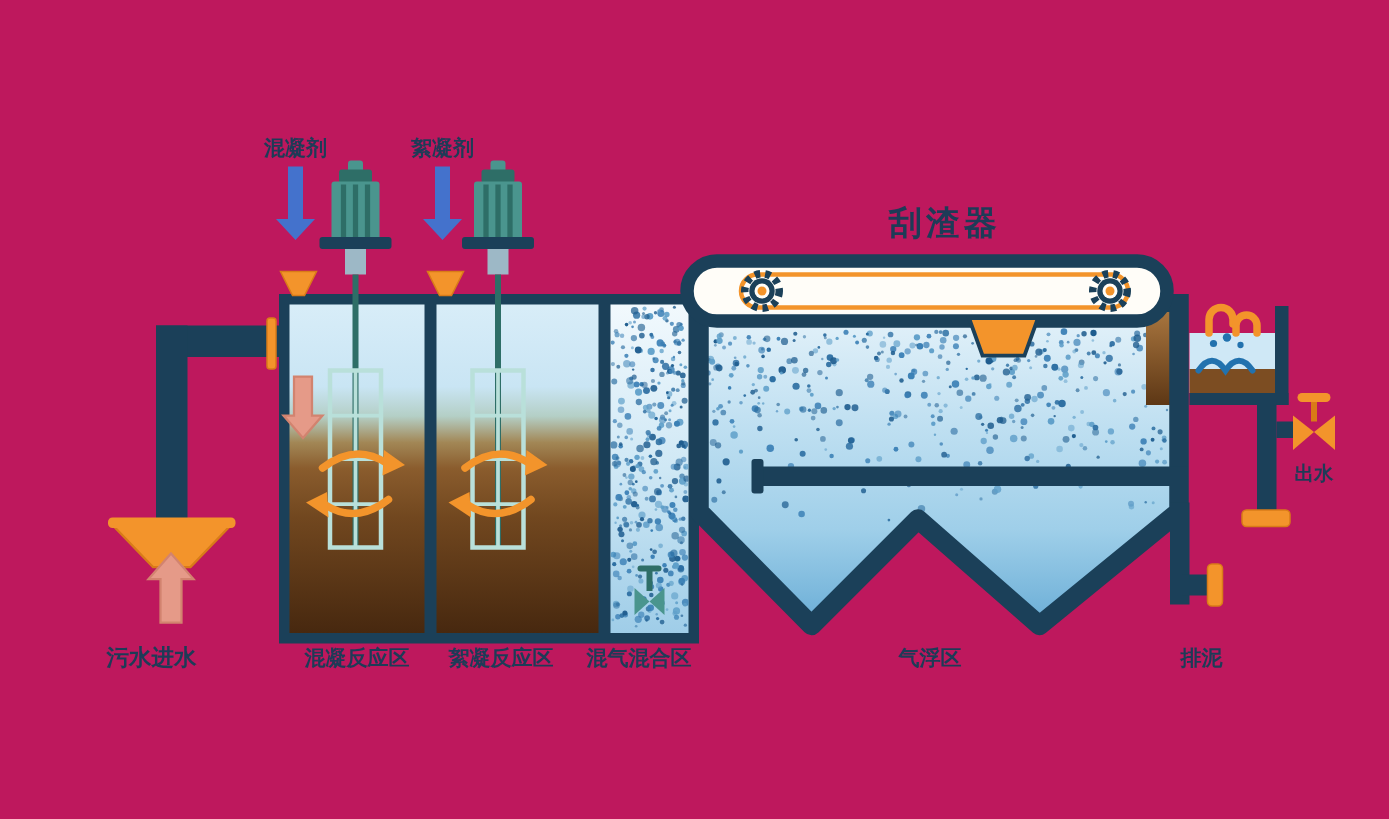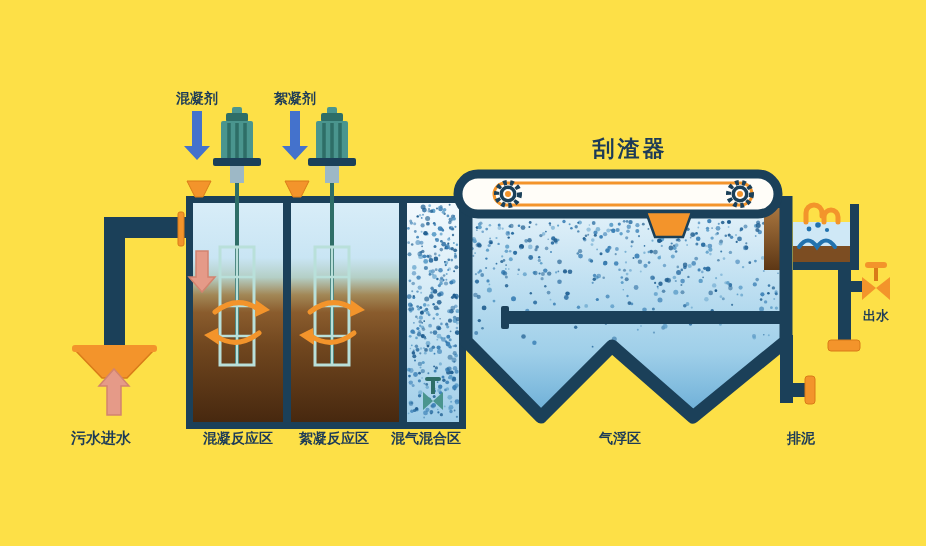--- a/index.html
+++ b/index.html
@@ -1,16 +1,16 @@
 <!DOCTYPE html>
 <html style="--navy: #1b4059; --orange: #f3942b; --orange-dark: #d97b18; --teal: #4a958e; --teal-dark: #2e6e67; --paddle: #b9e0da; --arrow-blue: #4472cc; --salmon: #e59a88; --salmon-dark: #d2836f; --water-light: #cfe8f6; --sludge-brown: #7c4d22; --splash-blue: #2272ae; --text: #1d3b57;"><head>
 <meta charset="utf-8">
 <style>
   html,body{margin:0;padding:0;background:#fff;}
-  .canvas{position:relative;width:926px;height:546px;background:#fde047;overflow:hidden;
+  .canvas{position:relative;width:926px;height:546px;background:#be185d;overflow:hidden;
           font-family:"Liberation Sans","DejaVu Sans",sans-serif;}
   svg{display:block;}
   .f-navy{fill:var(--navy,#1b4059)}        .s-navy{stroke:var(--navy,#1b4059)}
   .f-orange{fill:var(--orange,#f3942b)}    .s-orange{stroke:var(--orange,#f3942b)}
   .f-orange-dark{fill:var(--orange-dark,#d97b18)} .s-orange-dark{stroke:var(--orange-dark,#d97b18)}
   .f-teal{fill:var(--teal,#4a958e)}        .f-teal-dark{fill:var(--teal-dark,#2e6e67)}
   .s-teal-dark{stroke:var(--teal-dark,#2e6e67)}
   .s-paddle{stroke:var(--paddle,#b9e0da)}
   .f-blue-arrow{fill:var(--arrow-blue,#4472cc)}
   .f-salmon{fill:var(--salmon,#e59a88)}    .s-salmon-dark{stroke:var(--salmon-dark,#d2836f)}

